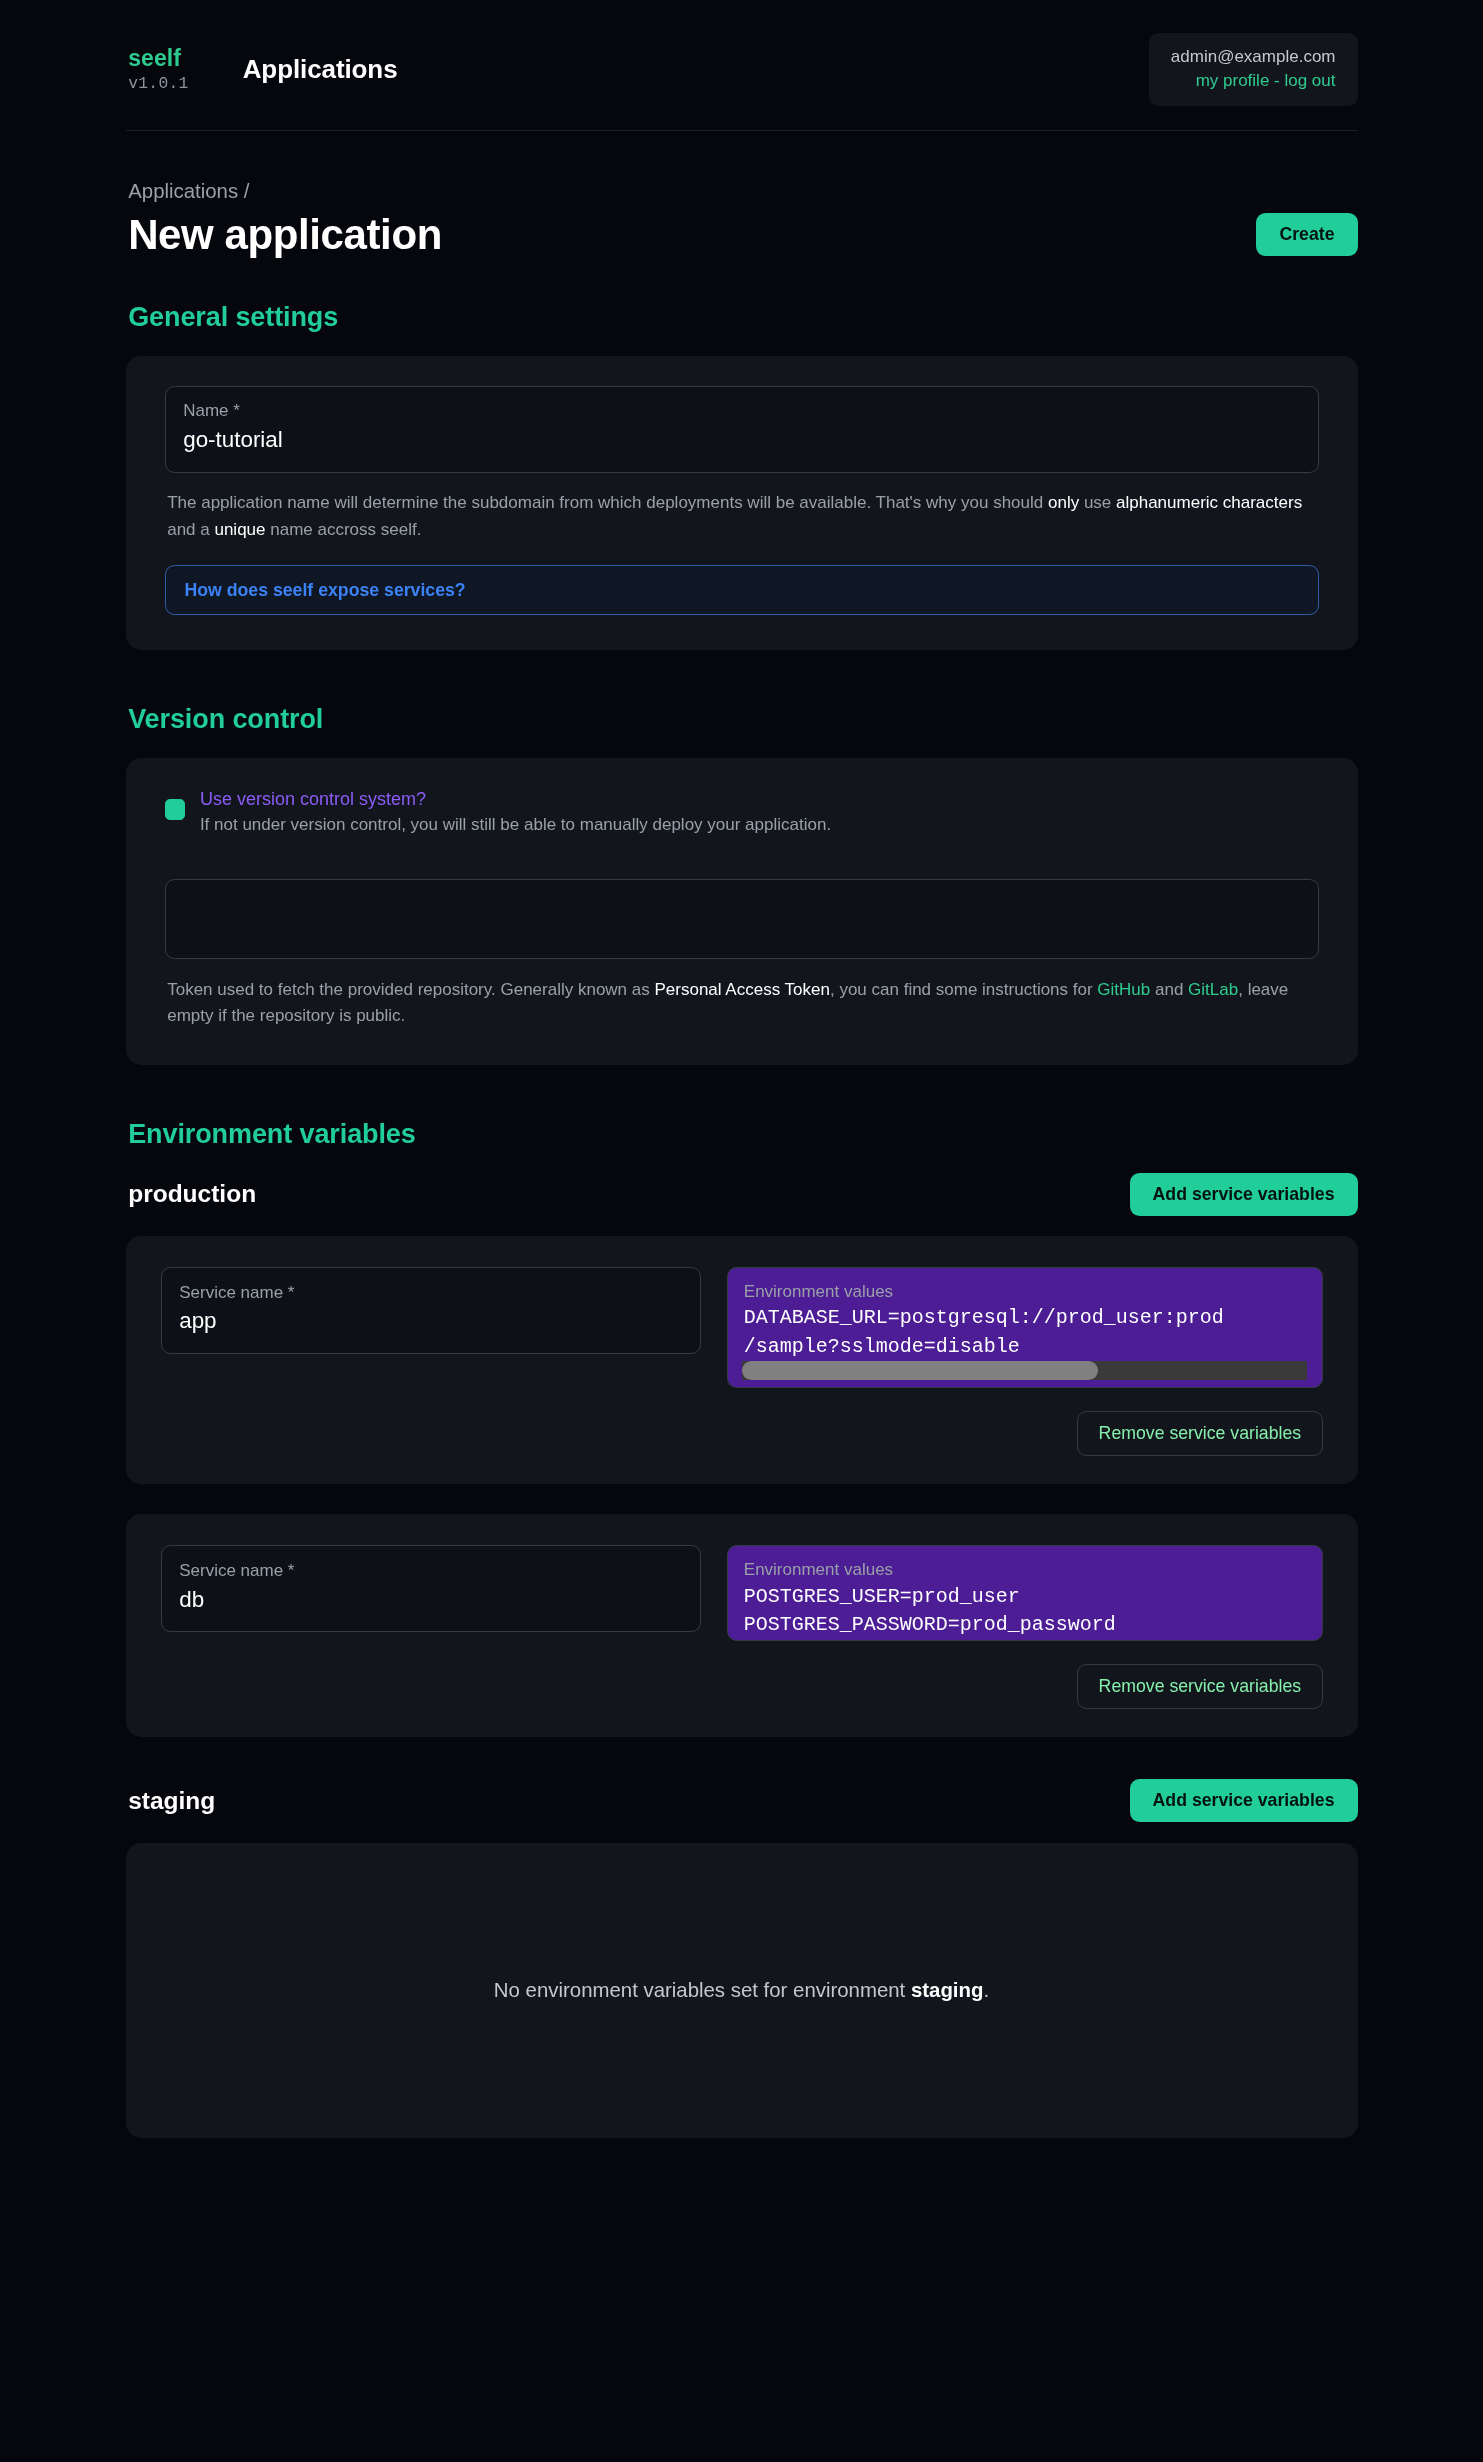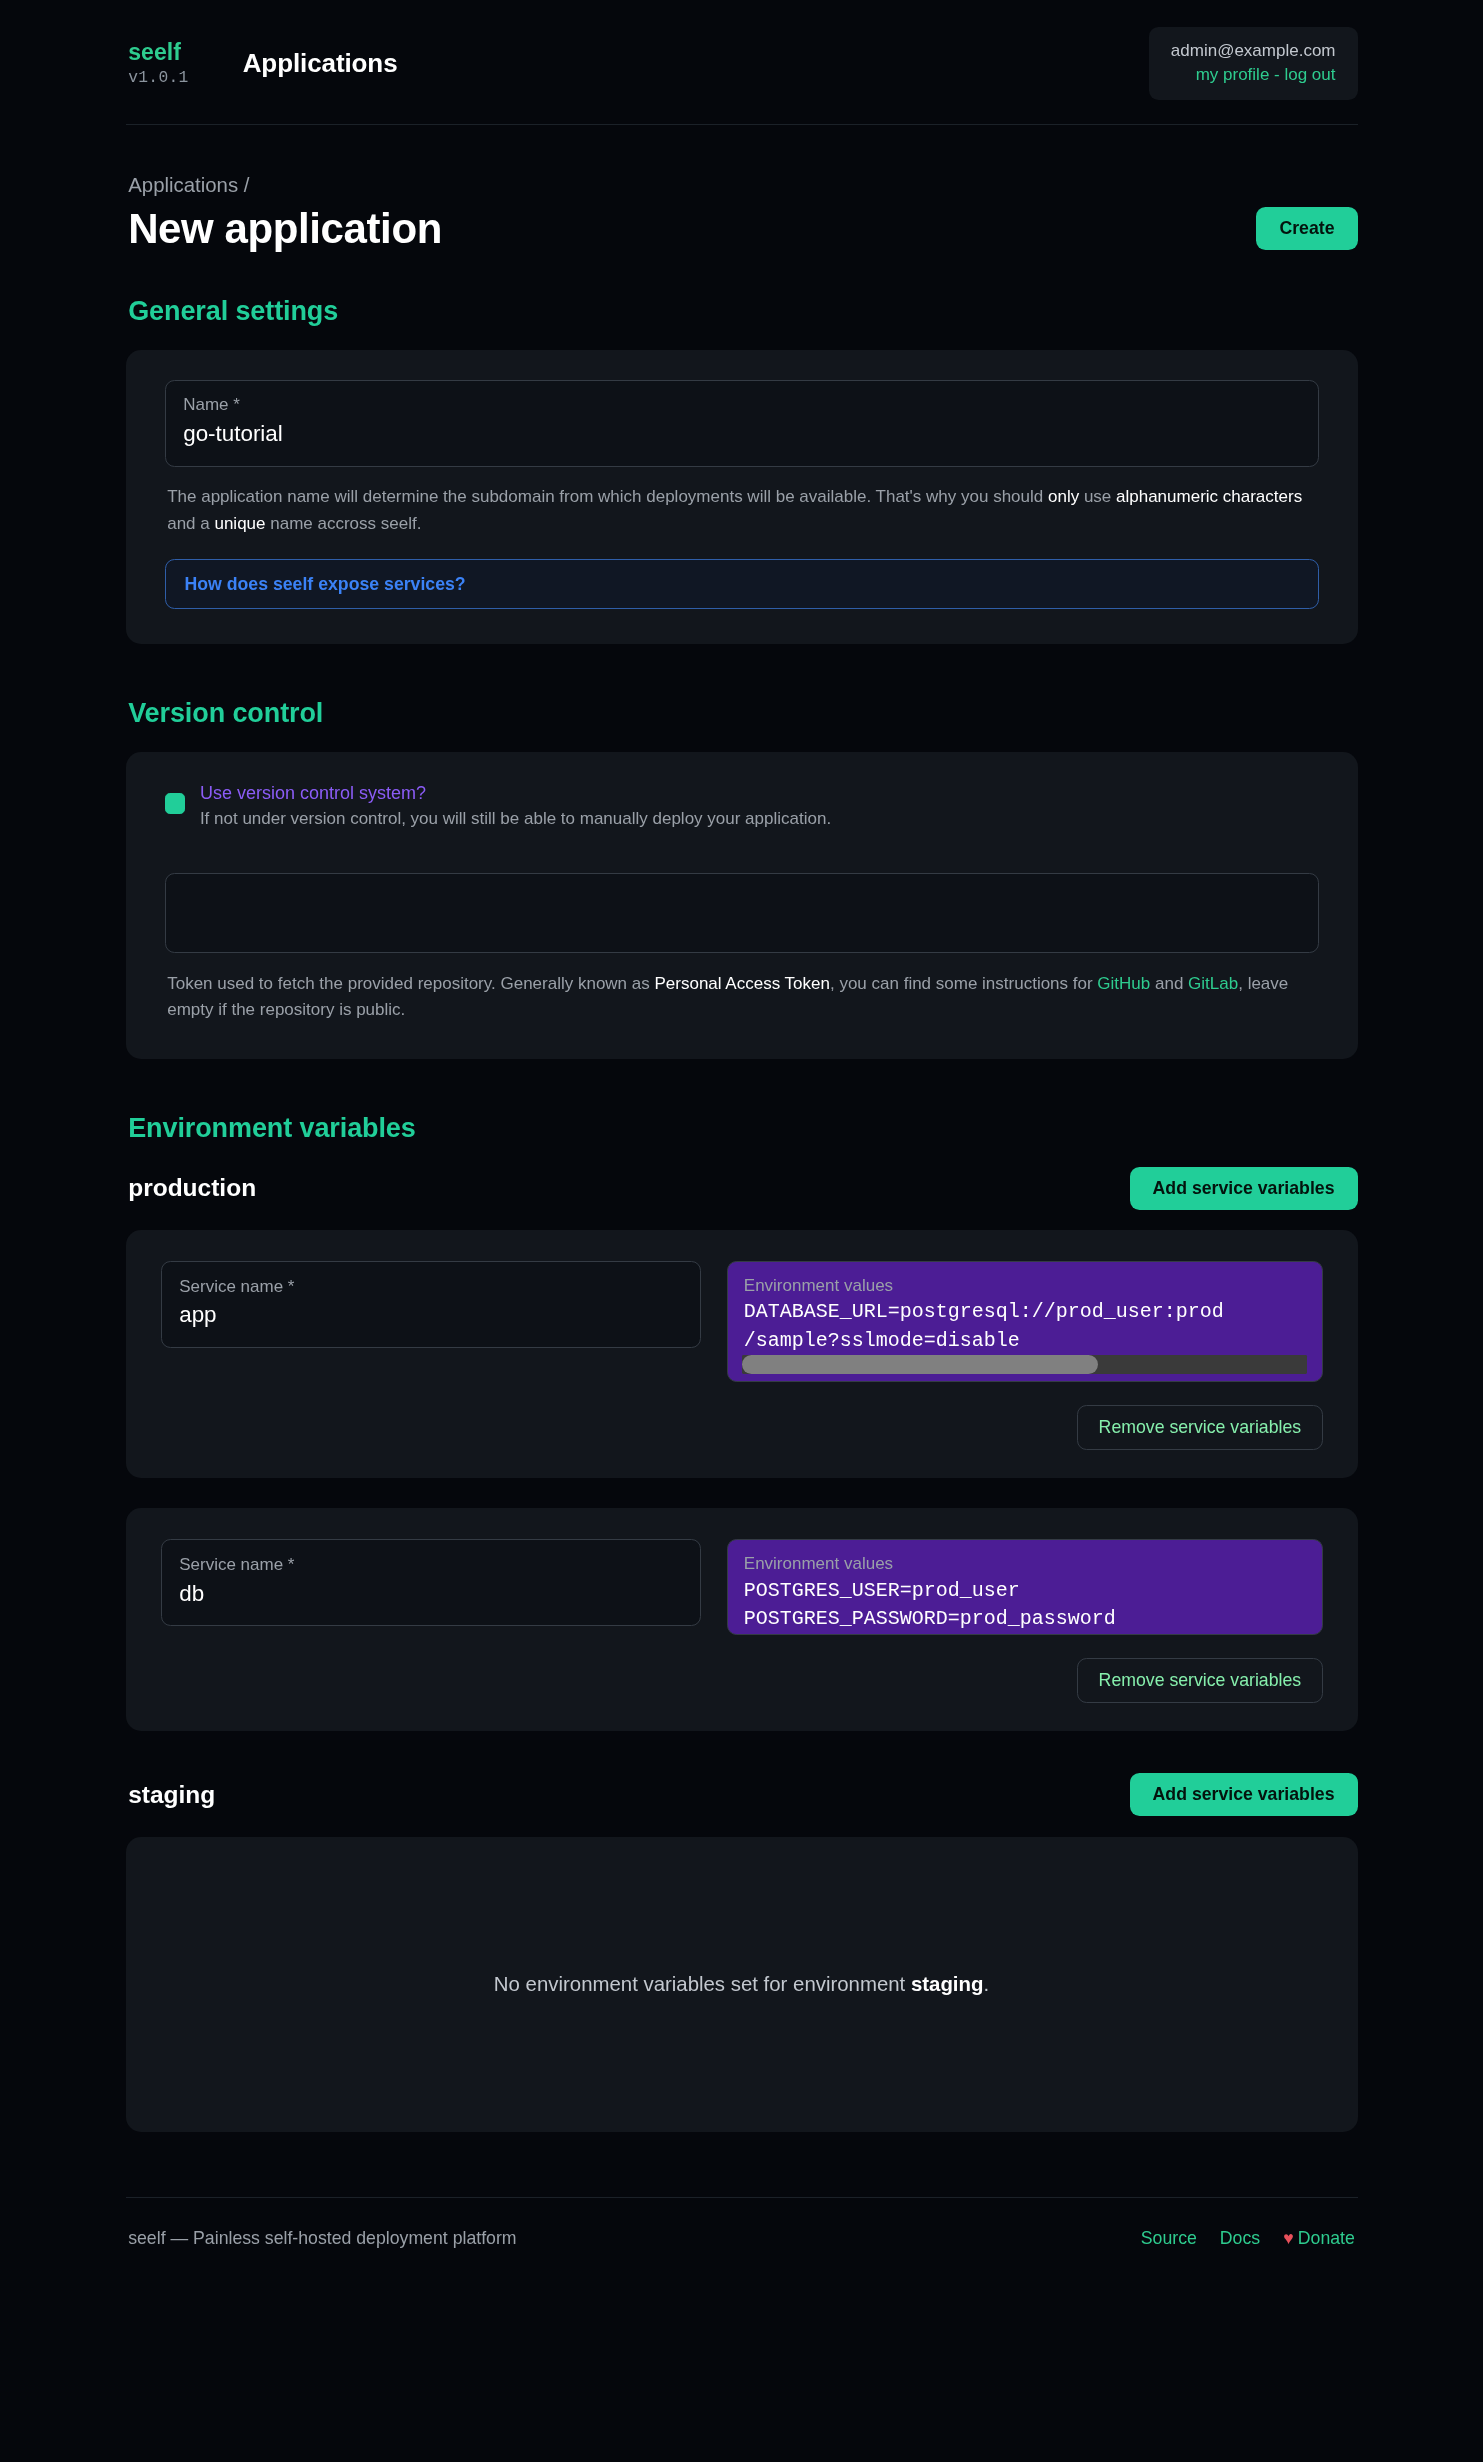--- a/index.html
+++ b/index.html
@@ -11,21 +11,21 @@
     -webkit-font-smoothing: antialiased;
   }
 
   body {
     width: 1483px;
     min-height: 2462px;
     color: #e8eaed;
     font-size: 20.4px;
   }
 
-  .page { width: 1365px; margin: 4px auto; }
+  .page { width: 1365px; margin: 10px auto; }
 
   
   .topbar {
     max-width: 1232px;
     margin: 0 auto;
     padding: 23px 0 24.5px 0;
     display: flex;
     align-items: center;
     border-bottom: 1.4px solid #1b2128;
   }
@@ -439,27 +439,15 @@
       <div class="env-head-spacer"></div>
       <button class="btn-primary">Add service variables</button>
     </div>
 
     <div class="empty-card">
       <div><span>No environment variables set for environment </span><b>staging</b><span>.</span></div>
     </div>
 
   </div>
 
-  <div class="footer-wrap">
-    <div class="footer-text">seelf — Painless self-hosted deployment platform</div>
-    <div class="footer-spacer"></div>
-    <div class="footer-links">
-      <a href="#">Source</a>
-      <a href="#">Docs</a>
-      <span class="donate-wrap">
-          <span class="heart">♥</span>
-          <a href="#">Donate</a>
-        </span>
-    </div>
-  </div>
 
 </div>
 
 
 </body></html>

